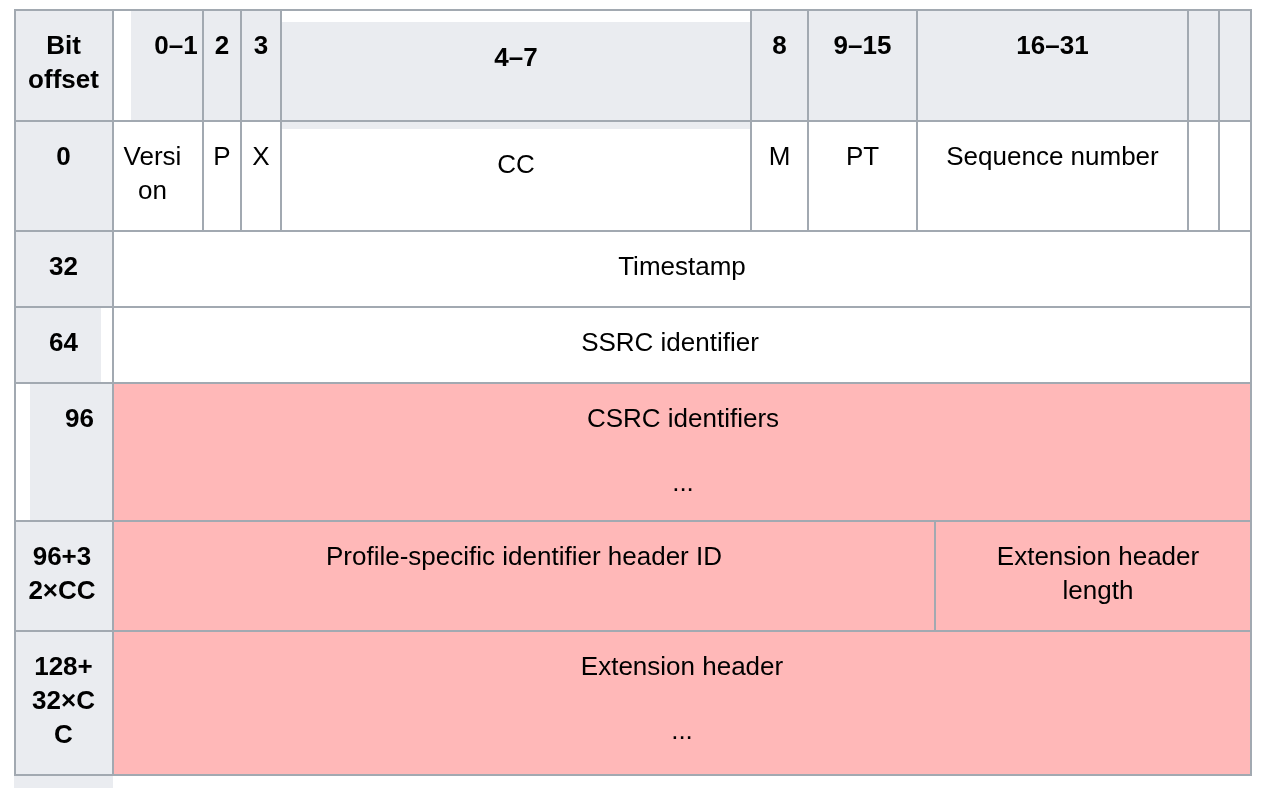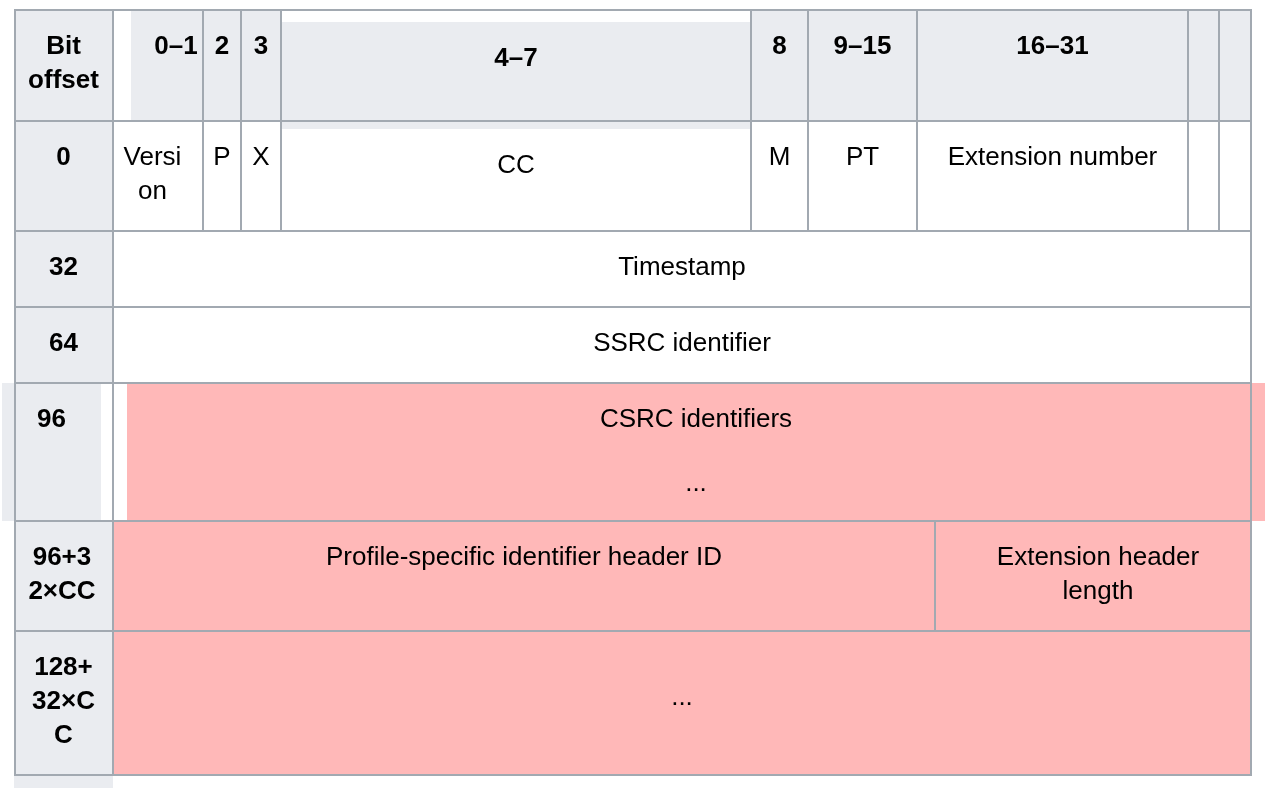--- a/index.html
+++ b/index.html
@@ -28,42 +28,43 @@
   <div class="c hl" style="left:1188px;top:10px;width:31px;height:111px;"></div>
   <div class="c hl" style="left:1219px;top:10px;width:32px;height:111px;"></div>
 
   <div class="c hl" style="left:14px;top:121px;width:99px;height:110px;">0</div>
   <div class="c w" style="left:113px;top:121px;width:90px;height:110px;padding-left:8px;padding-right:19px;">Versi on</div>
   <div class="c w" style="left:203px;top:121px;width:38px;height:110px;">P</div>
   <div class="c w" style="left:241px;top:121px;width:40px;height:110px;">X</div>
   <div class="c w" style="left:281px;top:121px;width:470px;height:110px;margin-top:8px;">CC</div>
   <div class="c w" style="left:751px;top:121px;width:57px;height:110px;">M</div>
   <div class="c w" style="left:808px;top:121px;width:109px;height:110px;">PT</div>
-  <div class="c w" style="left:917px;top:121px;width:271px;height:110px;">Extension number</div>
+  <div class="c w" style="left:917px;top:121px;width:271px;height:110px;">Sequence number</div>
   <div class="c w" style="left:1188px;top:121px;width:31px;height:110px;"></div>
   <div class="c w" style="left:1219px;top:121px;width:32px;height:110px;"></div>
 
   <div class="c hl" style="left:14px;top:231px;width:99px;height:76px;">32</div>
   <div class="c w" style="left:113px;top:231px;width:1138px;height:76px;border-radius:14px;">Timestamp</div>
 
   <div class="c hl" style="left:14px;top:307px;width:99px;height:76px;">64</div>
-  <div class="c w" style="left:113px;top:307px;width:1138px;height:76px;">SSRC identifier</div>
+  <div class="c w" style="left:101px;top:307px;width:1138px;height:76px;">SSRC identifier</div>
 
-  <div class="c hl" style="left:2px;top:383px;width:99px;height:138px;">96</div>
-  <div class="c p" style="left:127px;top:383px;width:1138px;height:138px;">
+  <div class="c hl" style="left:30px;top:383px;width:99px;height:138px;">96</div>
+  <div class="c p" style="left:114px;top:383px;width:1138px;height:138px;">
     <div>CSRC identifiers</div>
     <div style="margin-top:30px;">...</div>
   </div>
 
   <div class="c hl" style="left:14px;top:521px;width:99px;height:110px;padding-left:6px;padding-right:9px;">96+3 2×CC</div>
   <div class="c p" style="left:113px;top:521px;width:822px;height:110px;">Profile-specific identifier header ID</div>
   <div class="c p" style="left:935px;top:521px;width:316px;height:110px;padding-left:30px;padding-right:20px;">Extension header length</div>
 
   <div class="c hl" style="left:14px;top:631px;width:99px;height:184px;padding-left:10px;padding-right:10px;">128+ 32×C C</div>
   <div class="c p" style="left:113px;top:631px;width:1138px;height:144px;">
+    <div>Extension header</div>
     <div style="margin-top:30px;">...</div>
   </div>
 
   <div class="line" style="left:14px;top:9px;width:1238px;height:2px;"></div>
   <div class="line" style="left:14px;top:774px;width:1238px;height:2px;"></div>
   <div class="line" style="left:14px;top:9px;width:2px;height:767px;"></div>
   <div class="line" style="left:1250px;top:9px;width:2px;height:767px;"></div>
   <div class="line" style="left:14px;top:120px;width:1238px;height:2px;"></div>
   <div class="line" style="left:14px;top:230px;width:1238px;height:2px;"></div>
   <div class="line" style="left:14px;top:306px;width:1238px;height:2px;"></div>

